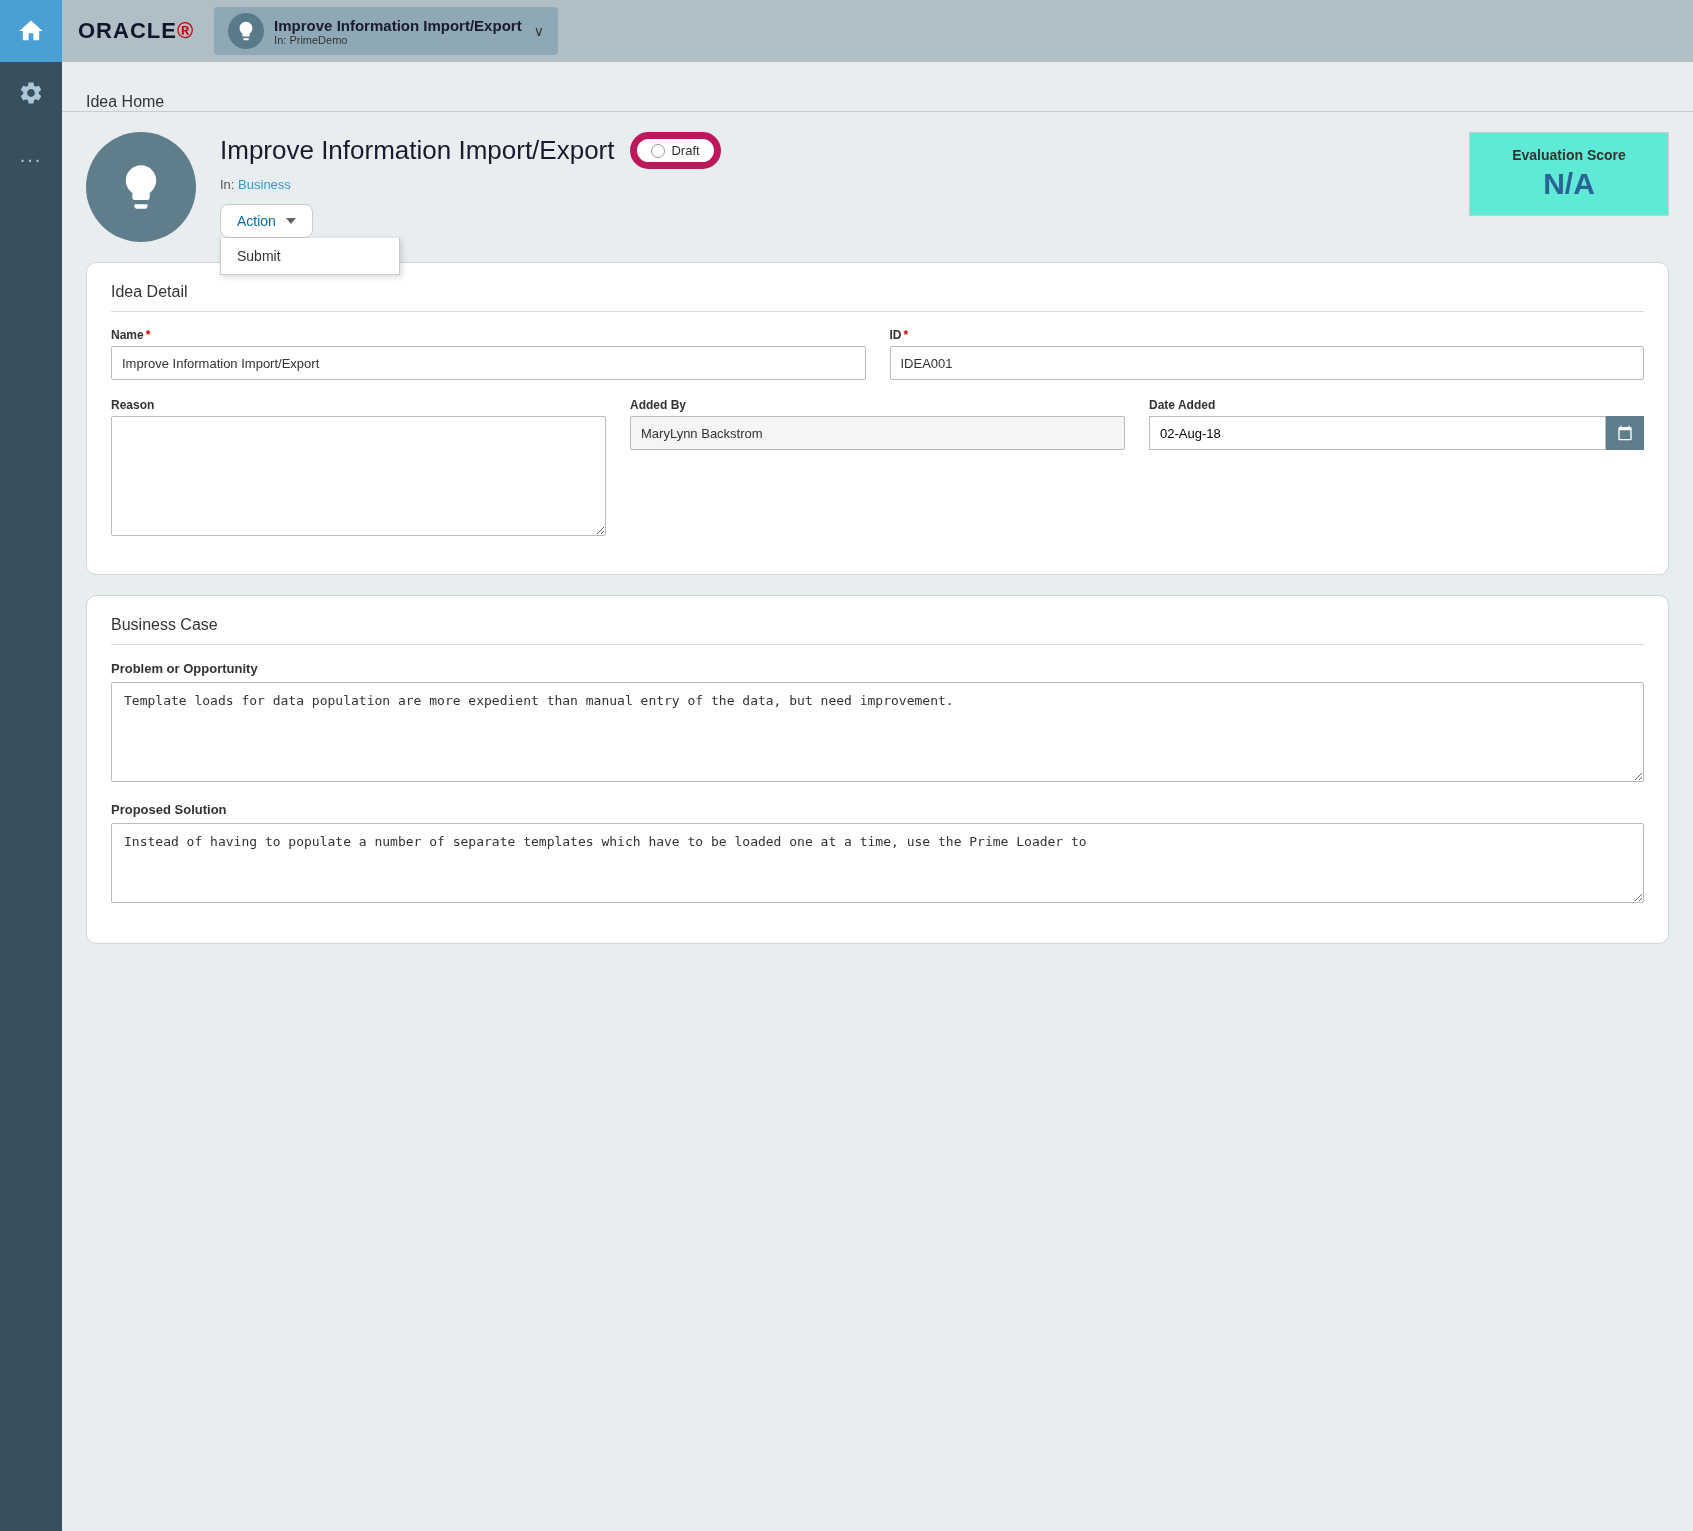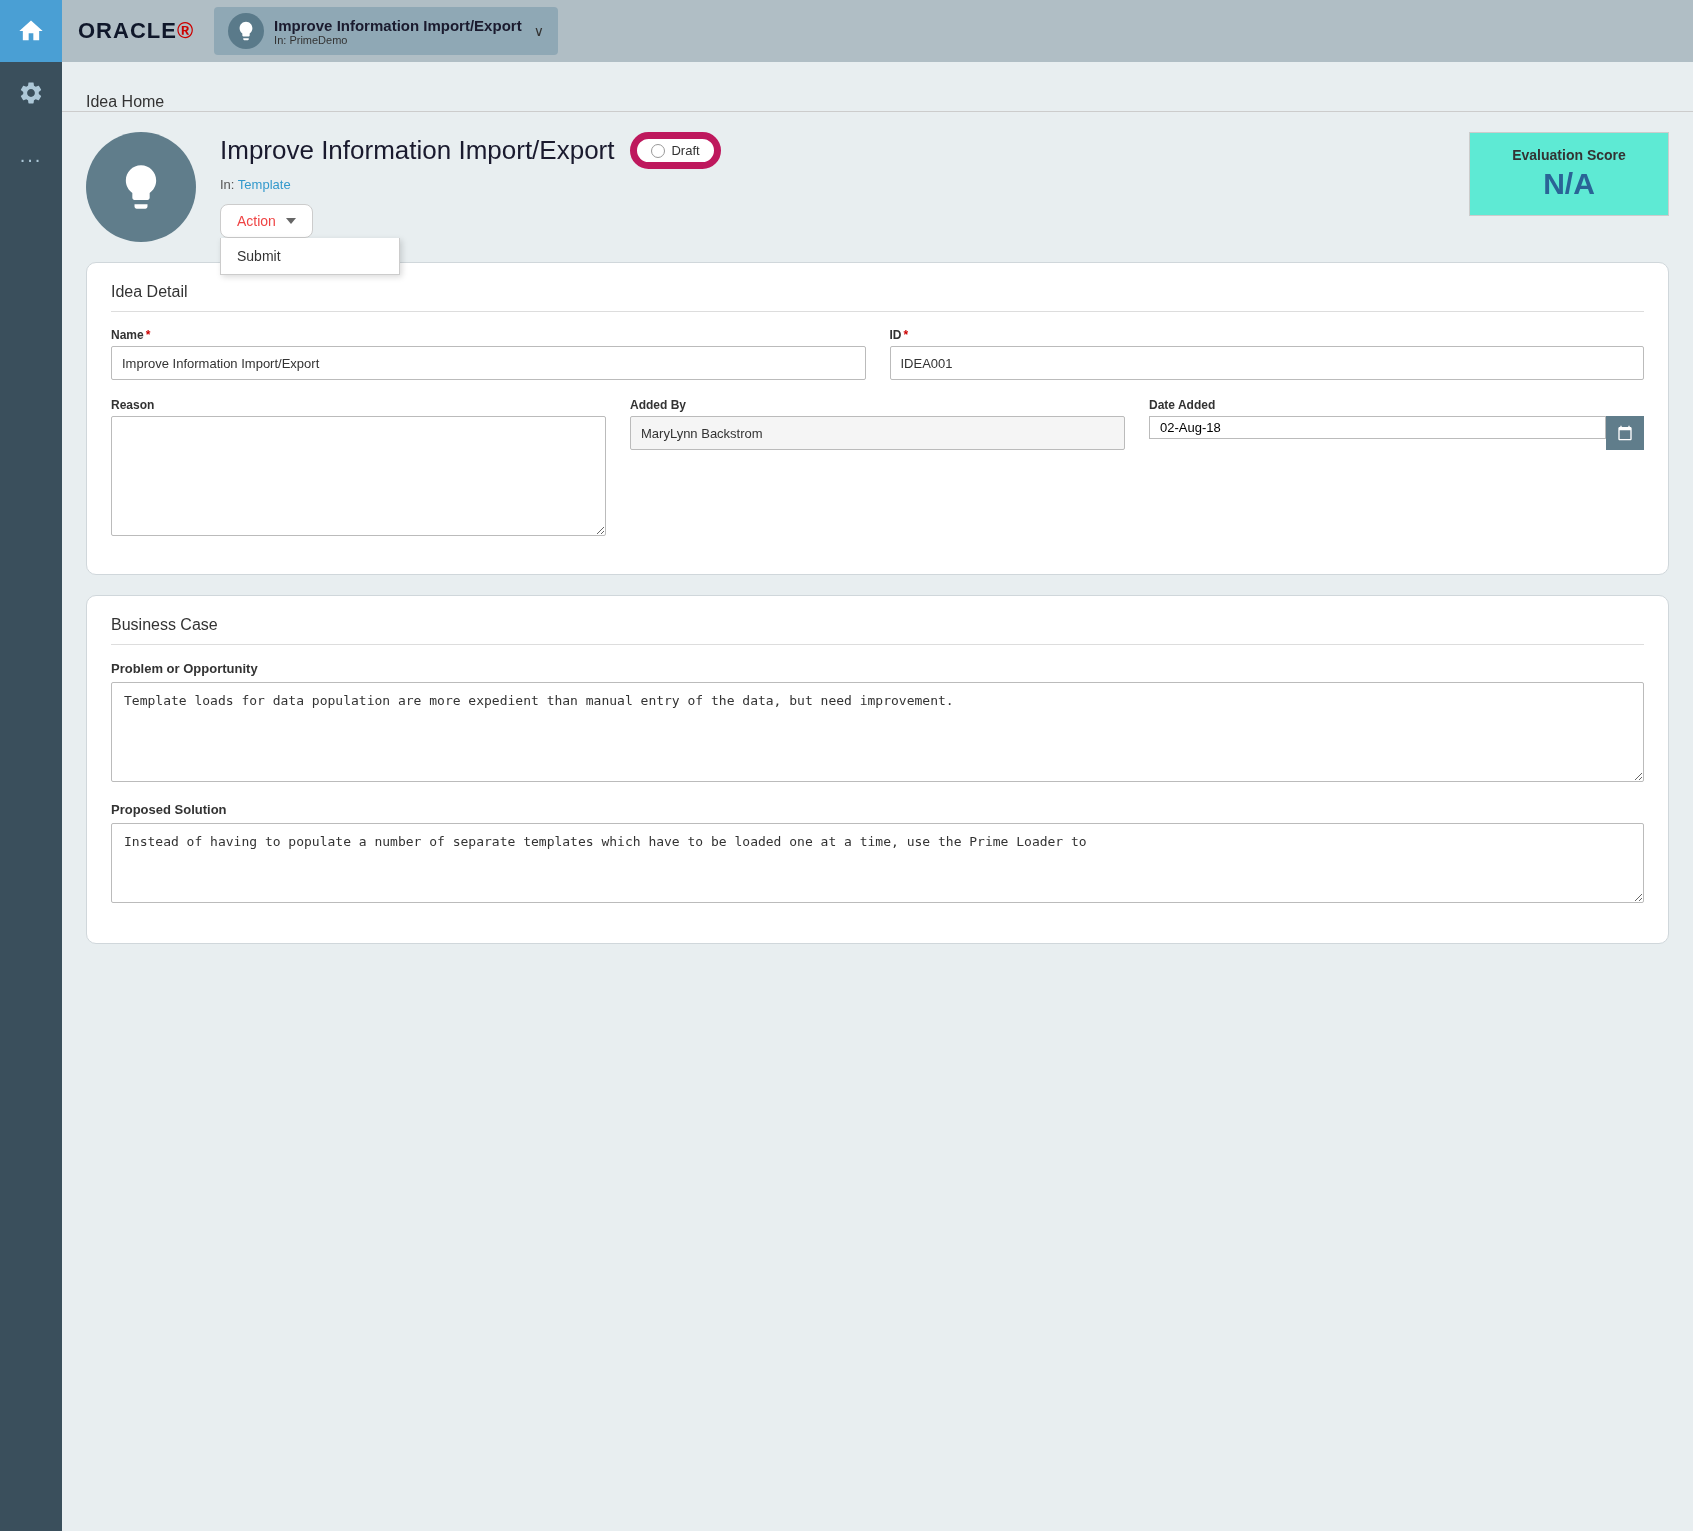--- a/index.html
+++ b/index.html
@@ -194,21 +194,21 @@
       display: inline-block;
     }
     .action-button {
       display: flex;
       align-items: center;
       border: 1px solid #ccc;
       background: white;
       padding: 8px 16px;
       cursor: pointer;
       font-size: 14px;
-      color: #ef4444;
+      color: #0369a1;
       border-radius: 8px;
     }
     .action-button-text {
       margin-right: 10px;
     }
     .action-dropdown-arrow {
       width: 0;
       height: 0;
       border-left: 5px solid transparent;
       border-right: 5px solid transparent;
@@ -415,21 +415,21 @@
       <div class="idea-info">
         <div class="idea-title-row">
           <span class="idea-title">Improve Information Import/Export</span>
           <div class="draft-badge">
             <div class="draft-badge-circle"></div>
             <span>Draft</span>
           </div>
         </div>
         <div class="idea-in-row">
           <span>In:</span>
-          <a class="idea-in-link">Template</a>
+          <a class="idea-in-link">Business</a>
         </div>
 
         
         <div class="action-button-wrapper">
           <button class="action-button">
             <span class="action-button-text">Action</span>
             <div class="action-dropdown-arrow"></div>
           </button>
           <div class="action-dropdown-menu">
             <div class="action-dropdown-item">Submit</div>
@@ -466,21 +466,21 @@
           <label class="form-label">Reason</label>
           <textarea class="form-textarea" style="min-height: 120px;"></textarea>
         </div>
         <div class="form-field">
           <label class="form-label">Added By</label>
           <input class="form-input" type="text" readonly="" value="MaryLynn Backstrom" style="">
         </div>
         <div class="form-field">
           <label class="form-label">Date Added</label>
           <div class="form-input-with-btn">
-            <input type="text" style="border: 1px solid rgb(187, 187, 187); padding: 8px 10px; font-size: 13px; flex: 1 1 0%; height: 23px;" value="02-Aug-18">
+            <input type="text" style="border: 1px solid rgb(187, 187, 187); padding: 8px 10px; font-size: 13px; flex: 1 1 0%; height: 34px;" value="02-Aug-18">
             <button class="form-icon-btn">
               <svg width="16" height="16" viewBox="0 0 24 24" fill="white">
                 <path d="M20 3h-1V1h-2v2H7V1H5v2H4c-1.1 0-2 .9-2 2v16c0 1.1.9 2 2 2h16c1.1 0 2-.9 2-2V5c0-1.1-.9-2-2-2zm0 18H4V8h16v13z"></path>
               </svg>
             </button>
           </div>
         </div>
       </div>
     </div>
 

